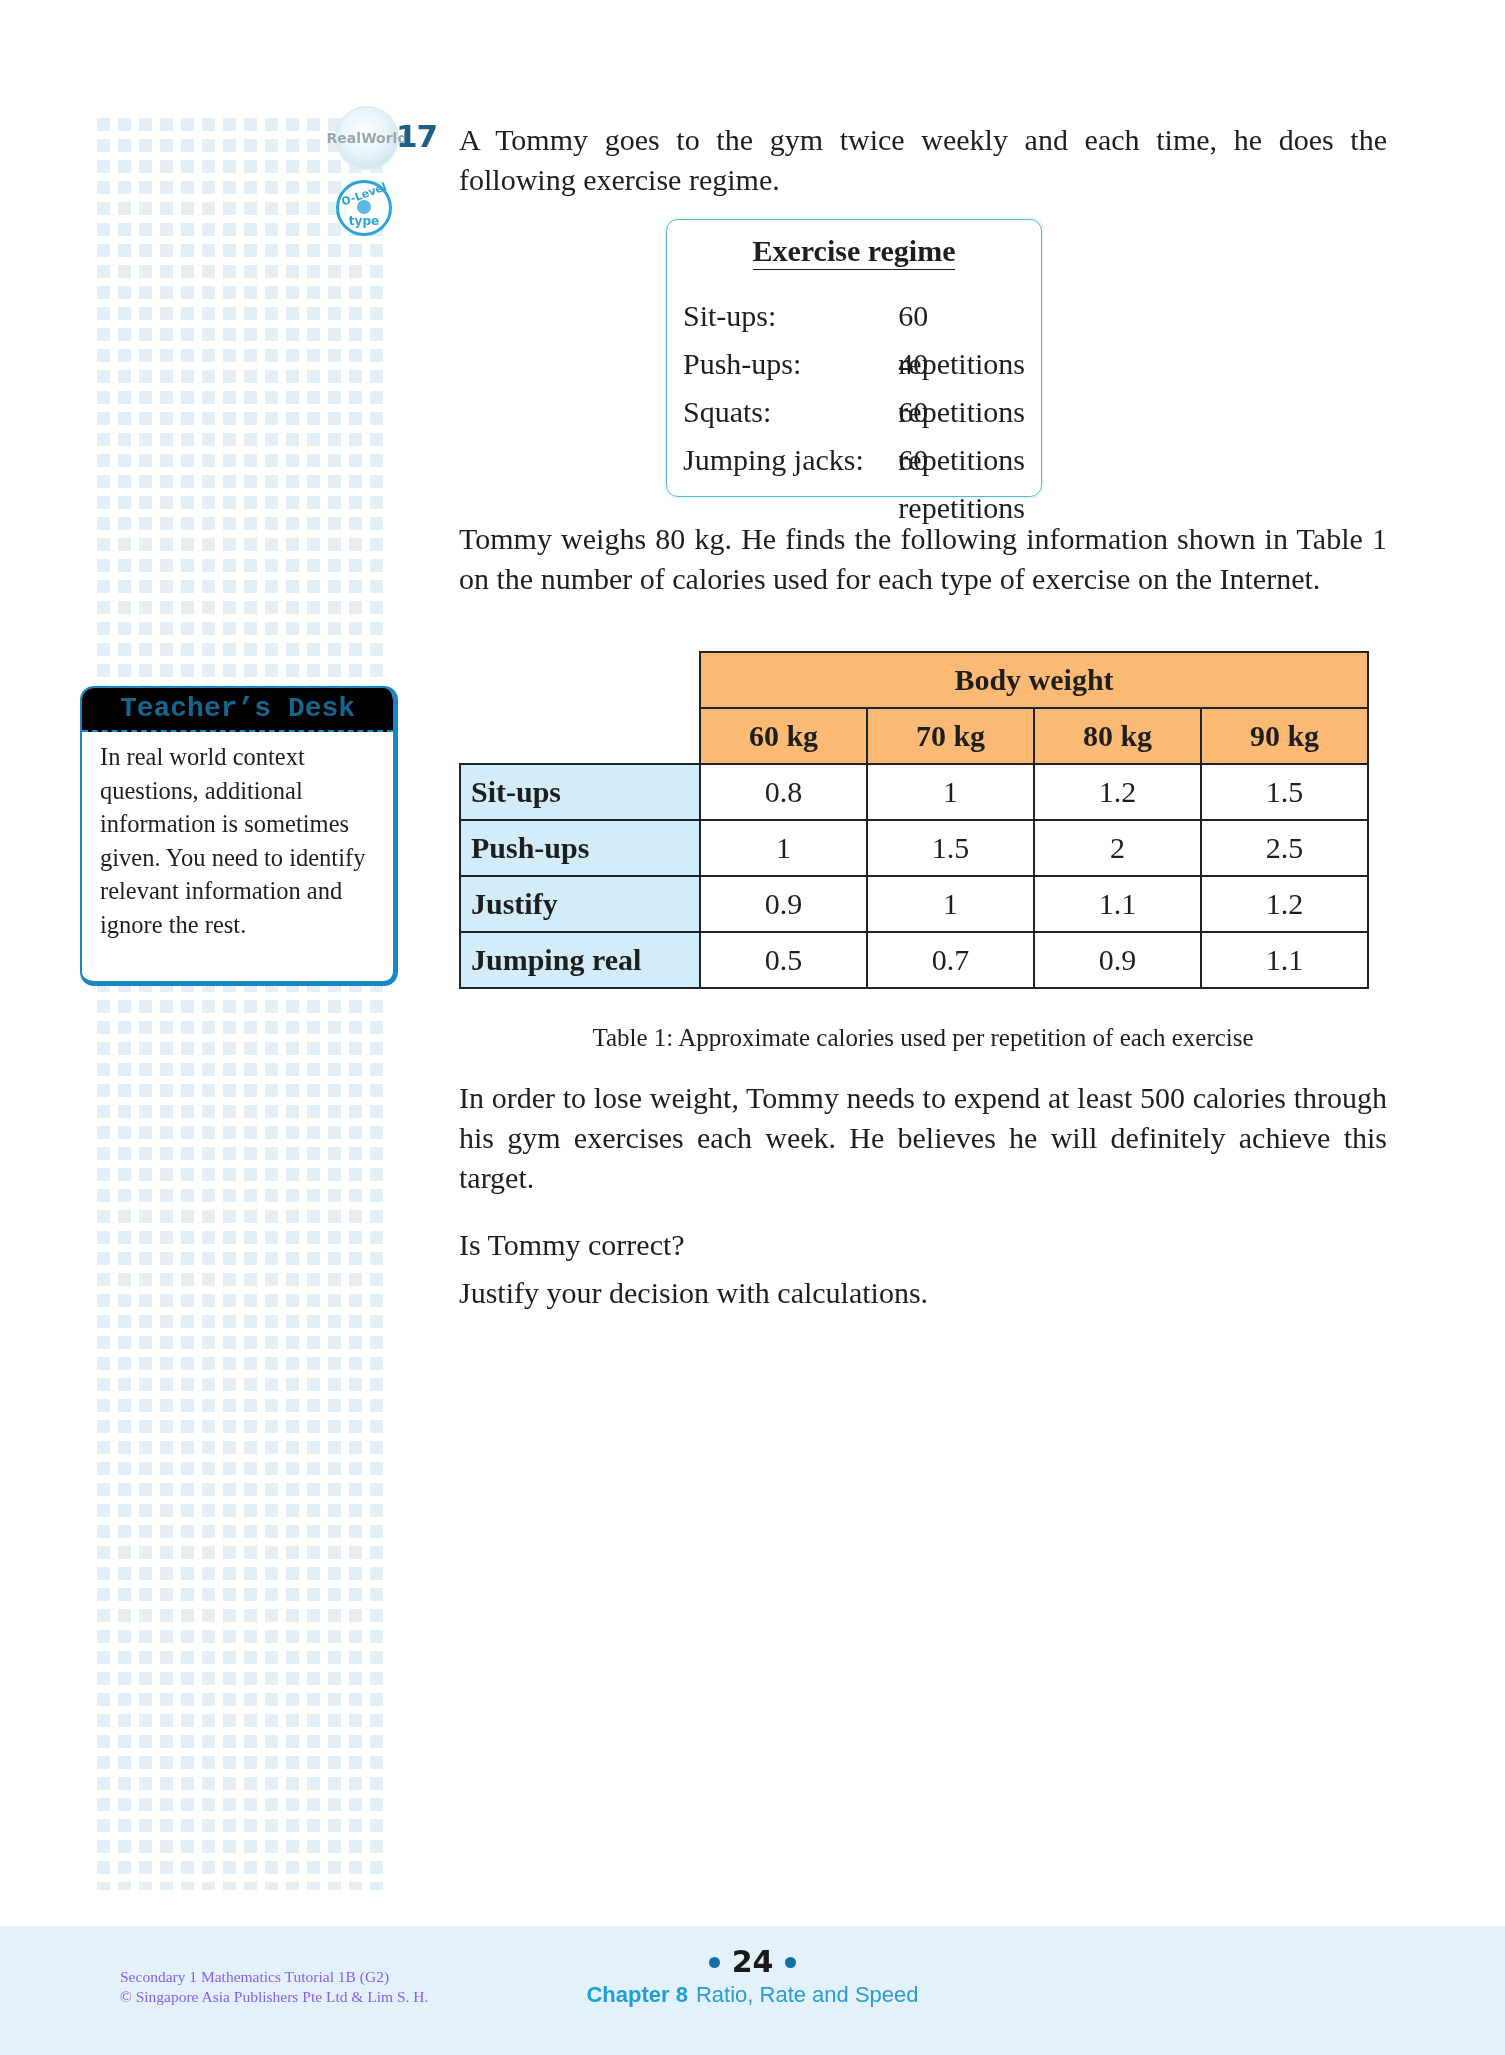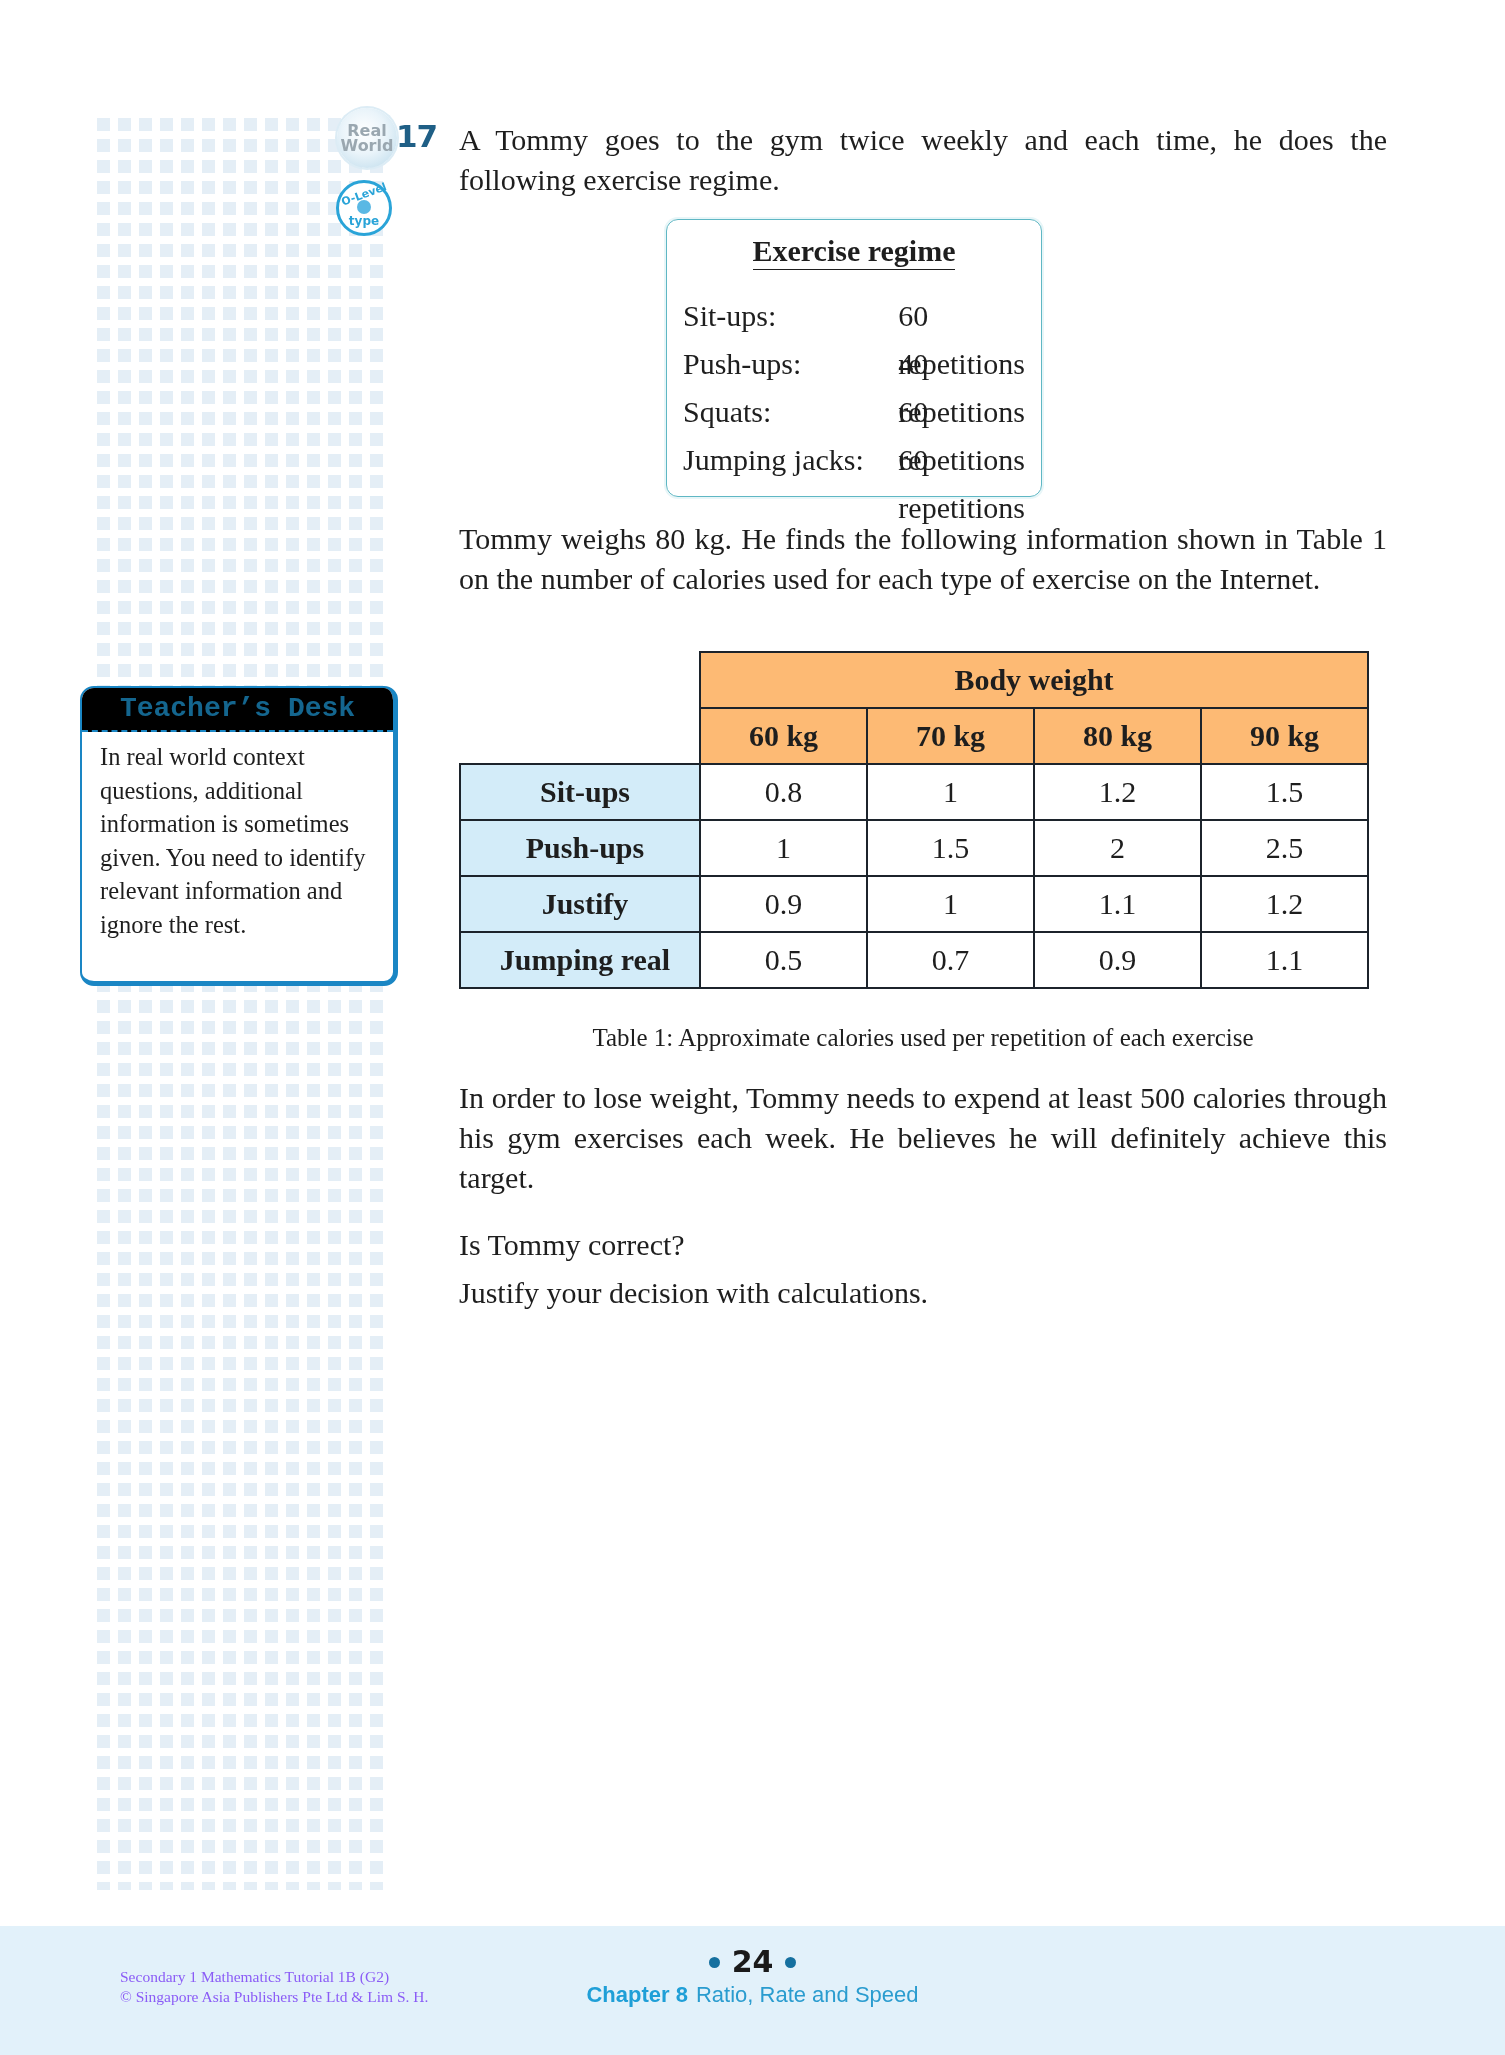--- a/index.html
+++ b/index.html
@@ -47,25 +47,24 @@
     .rw-icon {
       position: absolute;
       left: 337px;
       top: 108px;
       width: 60px;
       height: 60px;
       border-radius: 50%;
       background: radial-gradient(circle at 45% 40%, #ffffff 0%, #eaf4fa 45%, #cfe5f1 75%, #b9d9ea 100%);
       box-shadow: 0 0 0 2px #dcecf5;
       display: flex;
-      flex-direction: column;
       align-items: center;
       justify-content: center;
       font-family: "DejaVu Sans", sans-serif;
-      font-size: 16px;
+      font-size: 14px;
       line-height: 15px;
       color: #9aa7b0;
       font-weight: bold;
     }
     .olevel-icon {
       position: absolute;
       left: 336px;
       top: 180px;
       width: 56px;
       height: 56px;
@@ -180,21 +179,21 @@
       border: none;
       width: 240px;
     }
     .cal-table .hdr {
       background: #fdba74;
       font-weight: bold;
     }
     .cal-table .row-hdr {
       background: #d3ecf9;
       font-weight: bold;
-      text-align: center;
+      text-align: left;
       padding-left: 10px;
       width: 240px;
     }
     .cal-table .col { width: 167px; }
     .cal-table .val { background: #ffffff; }
 
     .caption {
       position: absolute;
       left: 459px;
       width: 928px;

